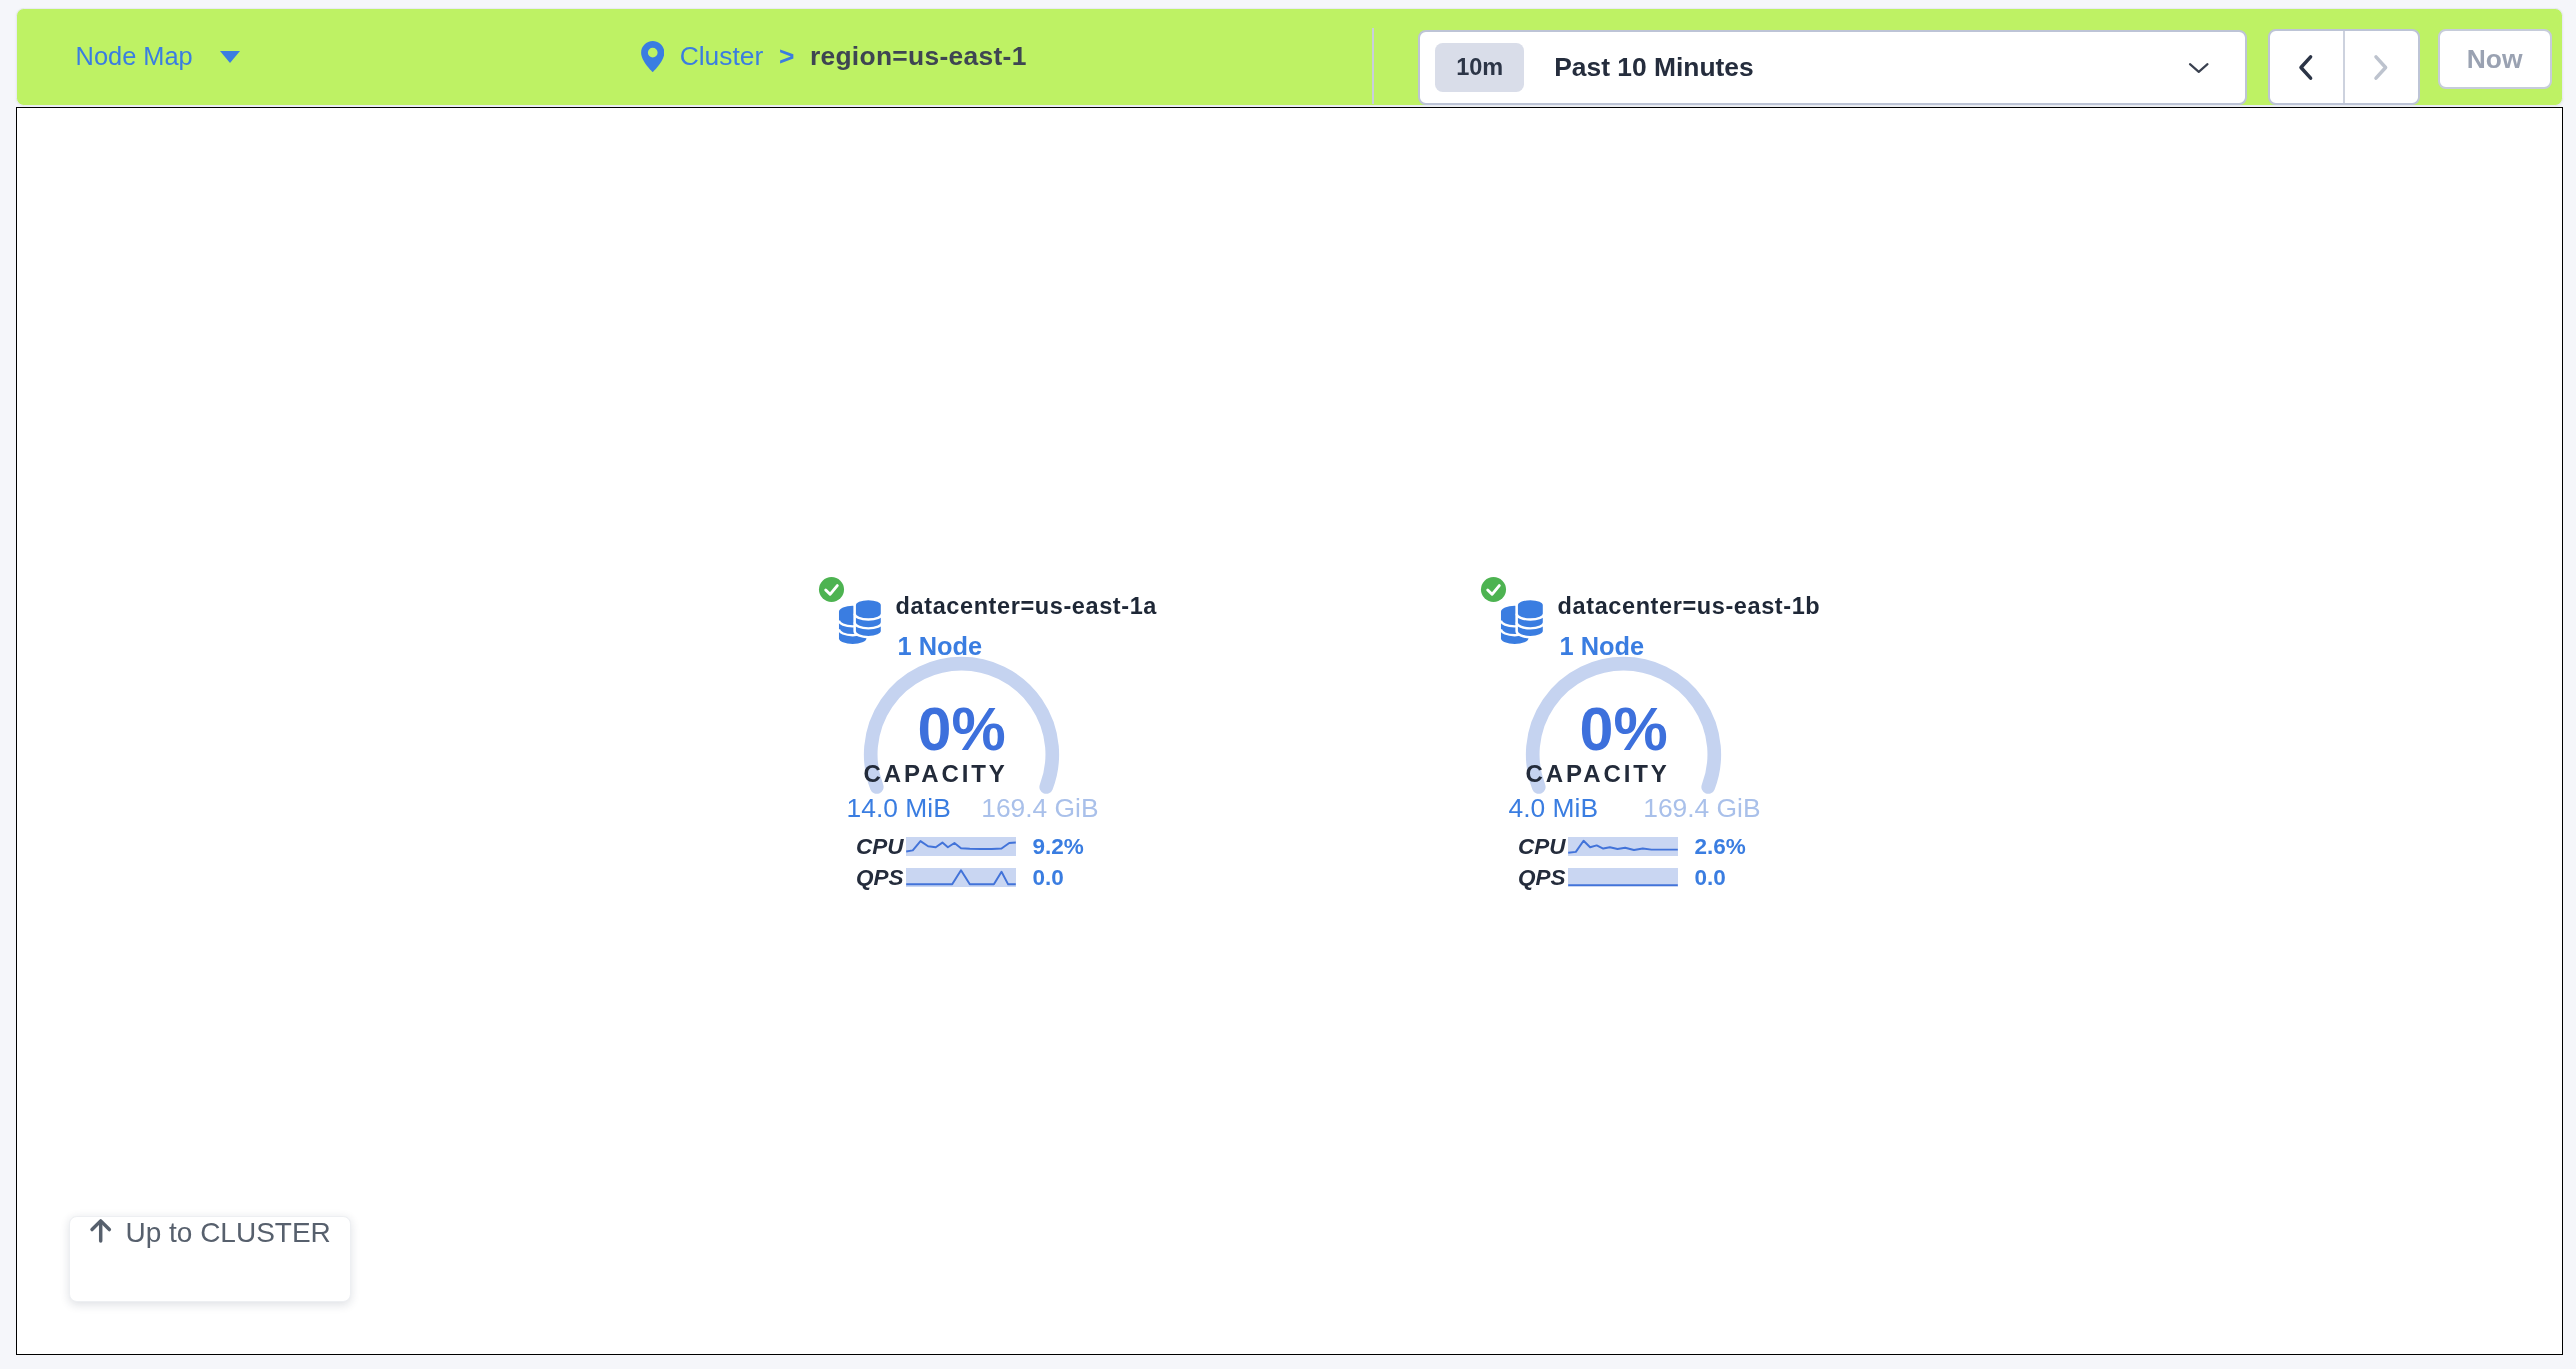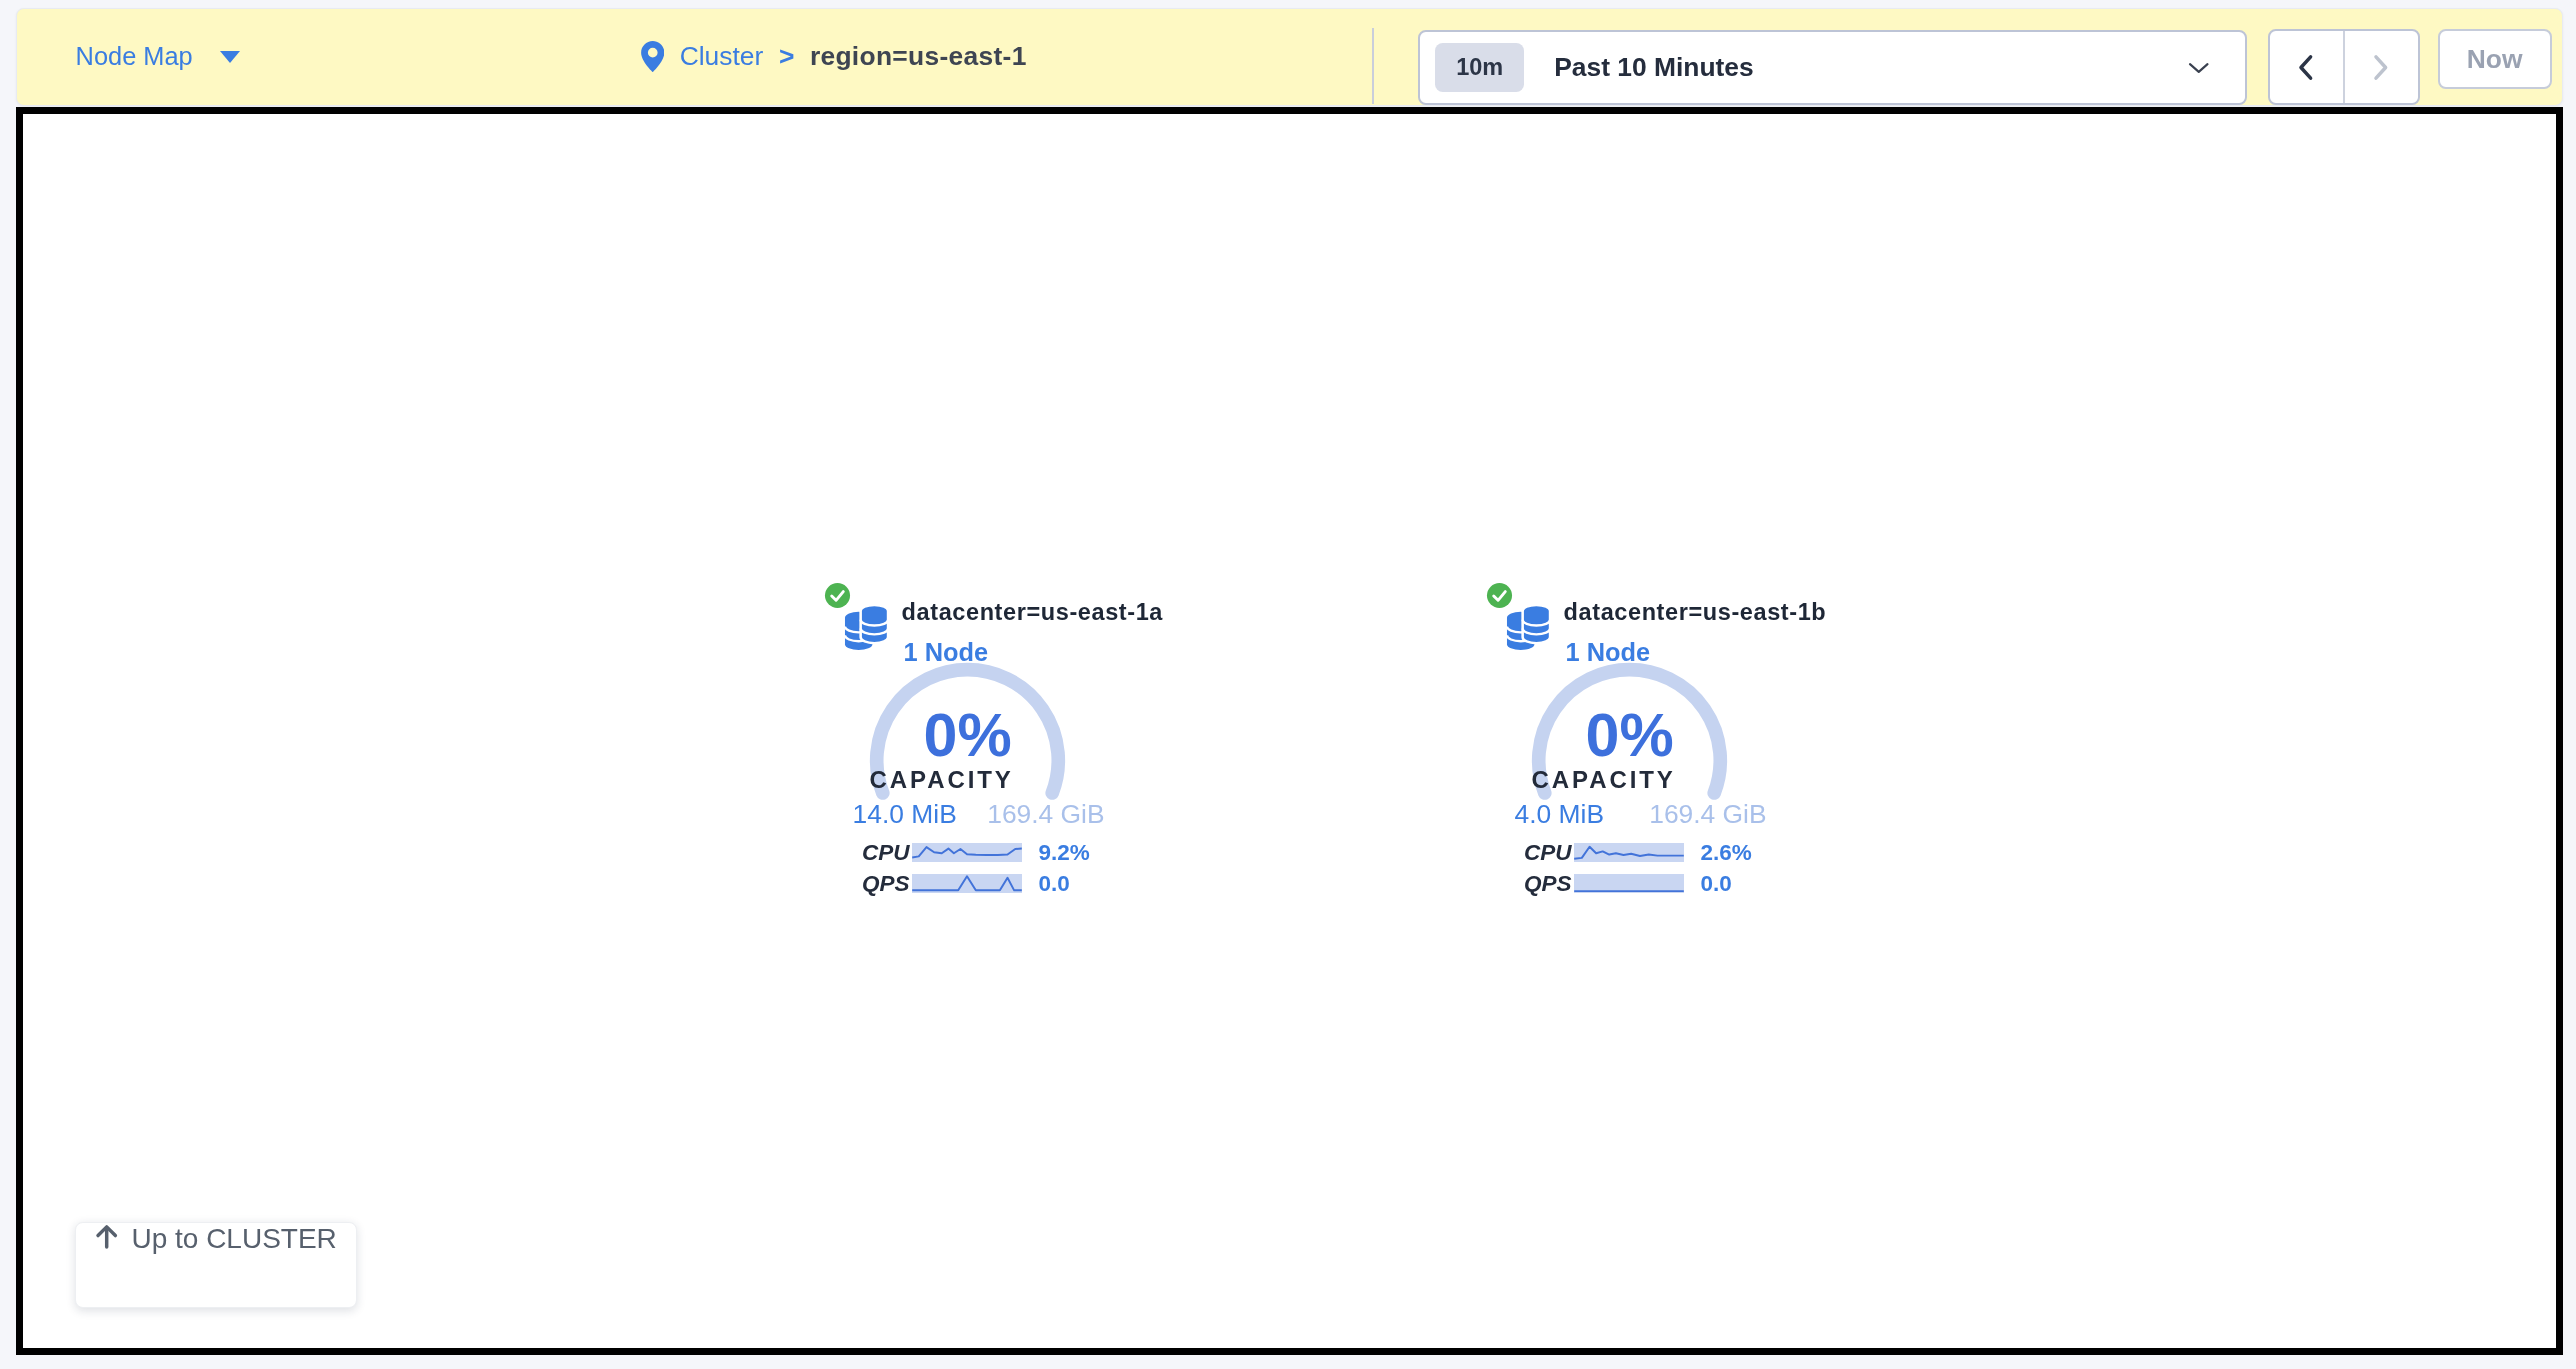--- a/index.html
+++ b/index.html
@@ -5,21 +5,21 @@
   html,body{margin:0;padding:0}
   body{
     width:2576px;height:1369px;position:relative;overflow:hidden;
     background:#f5f6fa;
     font-family:"Liberation Sans",sans-serif;
     color:#252d3d;
   }
   
   .header-card{
     position:absolute;left:15.6px;top:7.8px;width:2547px;height:98px;
-    background:#fef9c3;border:1px solid #e8ebf1;border-radius:7.8px;
+    background:#bef264;border:1px solid #e8ebf1;border-radius:7.8px;
     box-shadow:0 1px 2.9px rgba(25,35,65,.05);box-sizing:border-box;
   }
   .view-selector{
     position:absolute;left:59px;top:0;height:96px;
     display:flex;align-items:center;gap:27px;cursor:pointer;
   }
   .view-label{font-size:25.4px;color:#3a7de1}
   .caret-down{
     width:0;height:0;
     border-left:10.8px solid transparent;border-right:10.8px solid transparent;
@@ -57,21 +57,21 @@
   .nav-half + .nav-half{border-left:2px solid #cdd2de}
   .now-button{
     position:absolute;left:2421px;top:20.5px;width:114px;height:60px;
     border:2px solid #c6ccda;border-radius:7.8px;background:#fff;
     box-sizing:border-box;display:flex;align-items:center;justify-content:center;
     font-size:26.4px;font-weight:700;color:#9aa2b2;cursor:default;
   }
   
   .map-panel{
     position:absolute;left:15.6px;top:107px;width:2547px;height:1248px;
-    background:#fff;border:7px solid #000000;box-sizing:border-box;
+    background:#fff;border:1px solid #000000;box-sizing:border-box;
   }
   .locality{position:absolute;width:303px;height:325px;cursor:pointer}
   .loc-a{left:796px;top:466px}
   .loc-b{left:1458px;top:466px}
   .check-icon{position:absolute;left:5.9px;top:2px}
   .db-icon{position:absolute;left:25.4px;top:20.5px}
   .loc-name{
     position:absolute;left:83px;top:18.6px;white-space:nowrap;
     font-size:23.5px;font-weight:700;color:#1e2736;letter-spacing:0.6px;
   }

